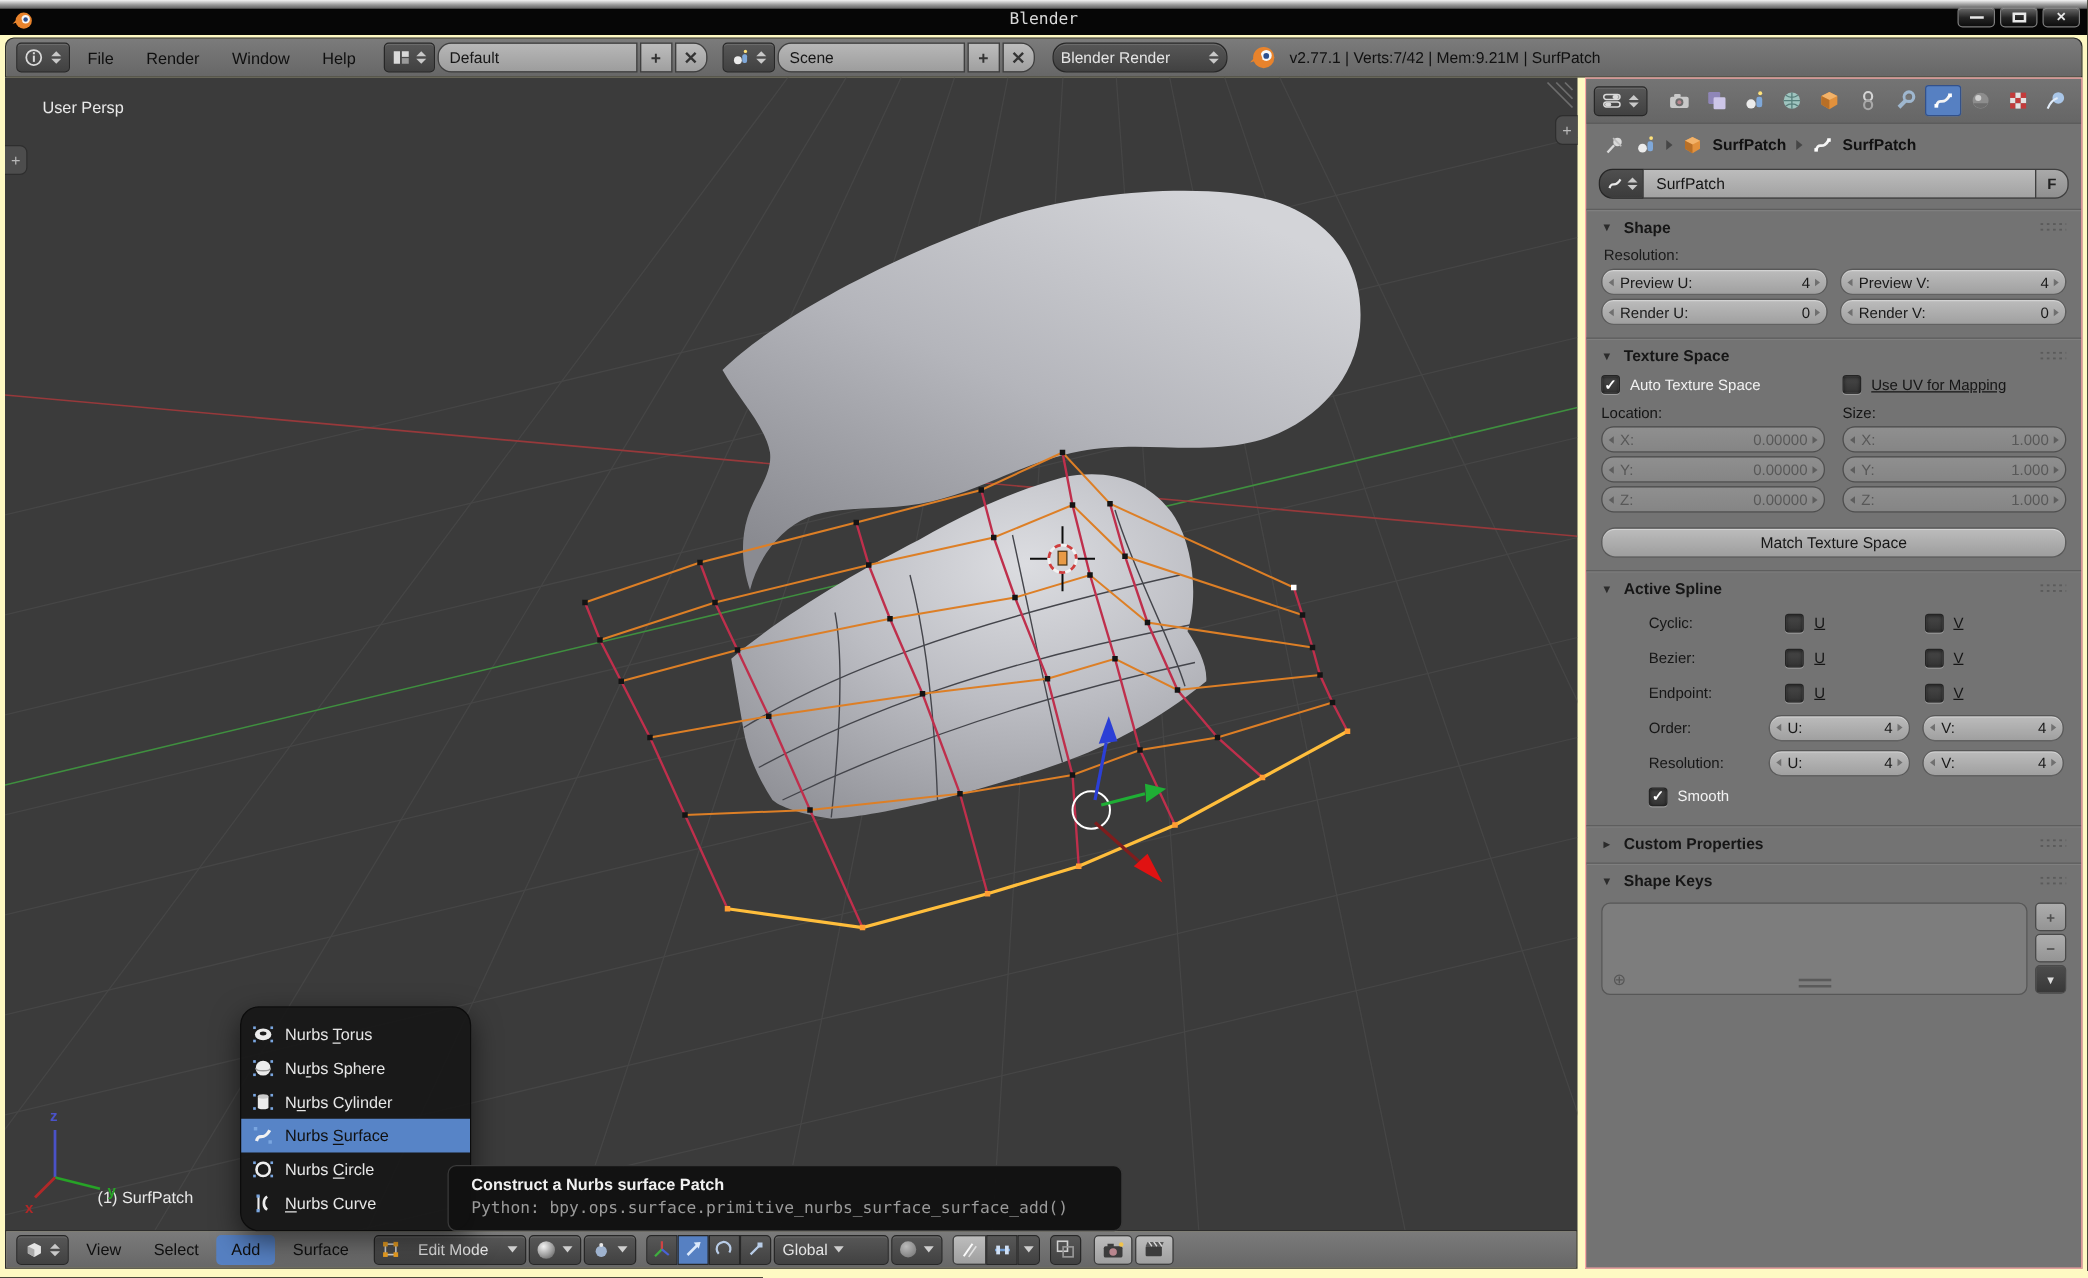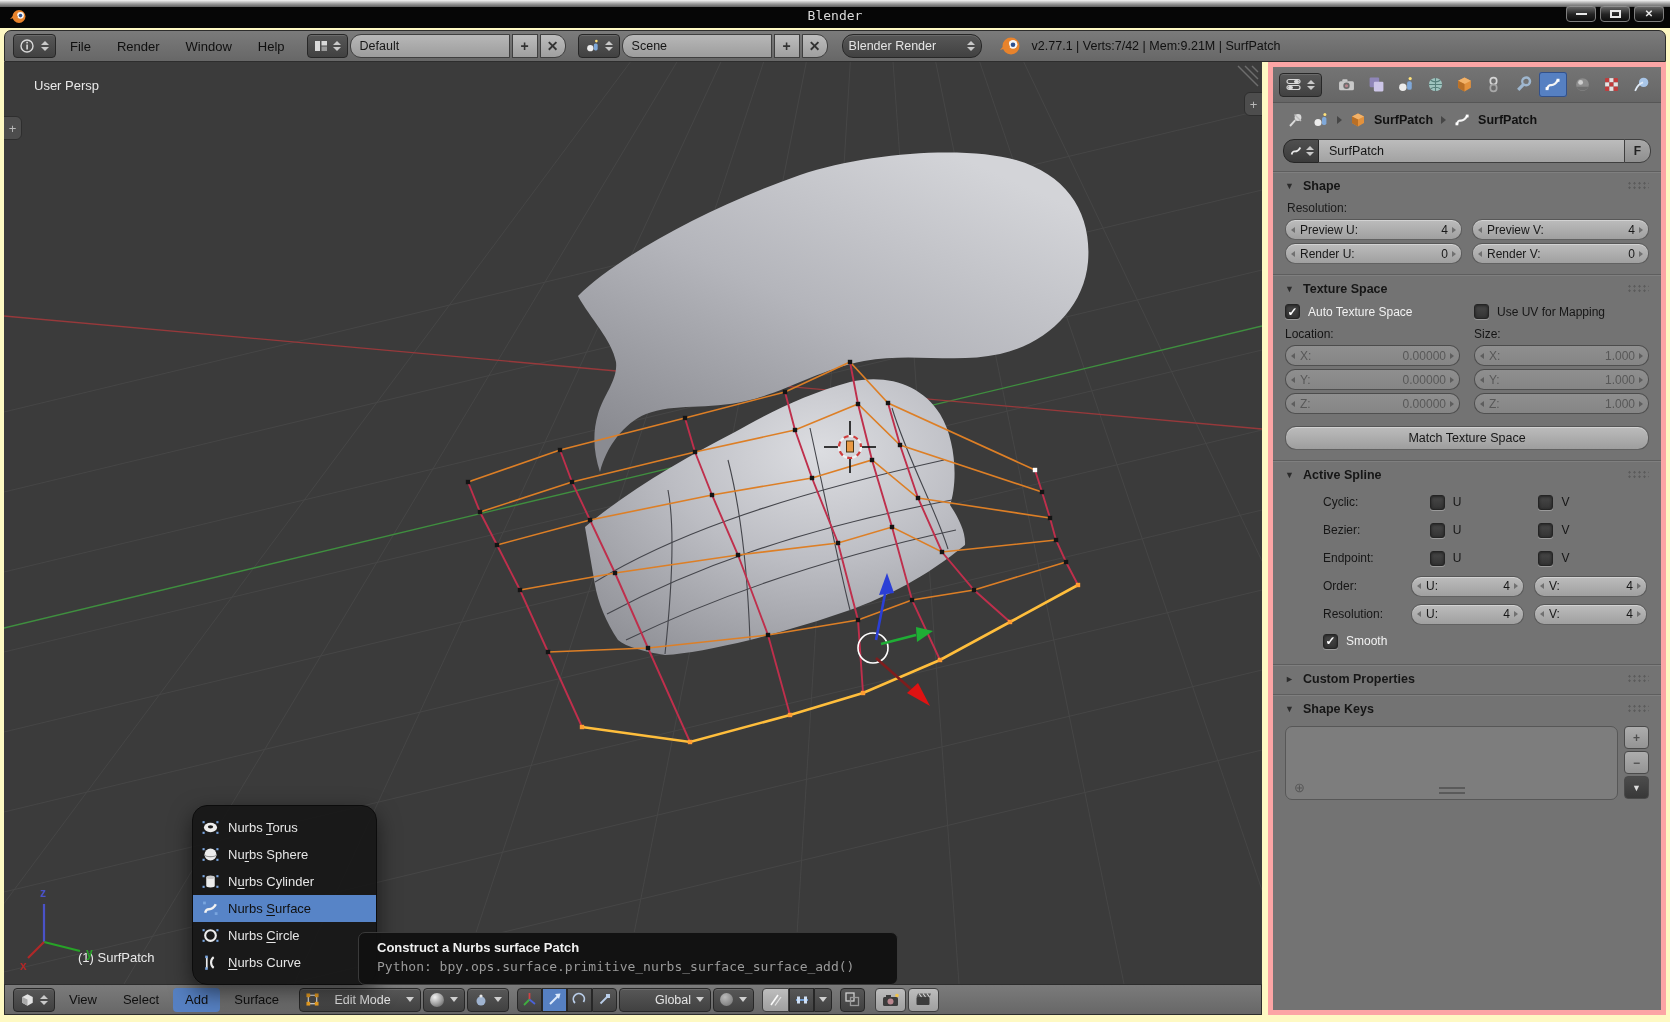--- a/index.html
+++ b/index.html
@@ -62,21 +62,21 @@
 
   
   .tooltip { position:absolute; left:358px; top:932px; width:540px; height:53px;
              background:rgba(17,17,17,.96); border:1px solid #3a3a3a; border-radius:7px;
              z-index:40; padding:7px 18px; }
   .tt-title { color:#f1f1f1; font-size:13px; font-weight:bold; }
   .tt-python { color:#9a9a9a; font-size:13px; font-family:"DejaVu Sans Mono",monospace; margin-top:4px; }
 
   
   .props { position:absolute; left:1268px; top:62px; width:398px; height:953px; background:#737373;
-           border:5px solid #fca5a5; display:flex; flex-direction:column; overflow:hidden; }
+           border:1px solid #fca5a5; display:flex; flex-direction:column; overflow:hidden; }
   .props-tabs { height:36px; background:linear-gradient(#747474,#666); border-bottom:1px solid #565656;
                 display:flex; align-items:center; padding:0 6px; gap:2px; }
   .ptab { width:29px; height:25px; display:flex; align-items:center; justify-content:center; border-radius:3px; }
   .ptab.active { background:#5680c2; box-shadow:inset 0 0 0 1px #33518a; }
   .crumbs { height:34px; display:flex; align-items:center; gap:8px; padding:0 14px; }
   .crumb-sep { width:0;height:0;border-top:4px solid transparent;border-bottom:4px solid transparent;
                border-left:5px solid #464646; }
   .crumb-text { font-size:12.5px; color:#111; font-weight:bold; }
   .name-row { display:flex; padding:2px 10px 8px 10px; }
   .name-ico { width:36px; height:24px; background:linear-gradient(#4f4f4f,#3b3b3b); border:1px solid #262626;
@@ -103,21 +103,21 @@
   .pill.disabled { background:linear-gradient(#8f8f8f,#858585); color:#585858; box-shadow:none; }
   .arr { width:0; height:0; border-top:3.5px solid transparent; border-bottom:3.5px solid transparent; }
   .arr.l { border-right:4px solid rgba(50,50,50,.5); }
   .arr.r { border-left:4px solid rgba(50,50,50,.5); }
   .grid2 { display:grid; grid-template-columns:1fr 1fr; gap:3px 10px; padding:0 12px; }
   .cb { width:15px; height:15px; border-radius:3px; background:linear-gradient(#484848,#343434);
         border:1px solid #242424; box-shadow:inset 0 1px 3px rgba(0,0,0,.55), 0 1px 0 rgba(255,255,255,.28);
         display:inline-flex; align-items:center; justify-content:center; flex:none; }
   .cb .tick { color:#fff; font-size:12px; font-weight:bold; line-height:1; }
   .cb-row { display:flex; align-items:center; gap:8px; }
-  .lbl-on { color:#f2f2f2; } .lbl-off { color:#161616; }
+  .lbl-on { color:#f2f2f2; } .lbl-off { color:#161616;text-decoration:underline; }
   .ts-cols { display:grid; grid-template-columns:1fr 1fr; gap:4px 14px; padding:2px 12px; }
   .stack { display:flex; flex-direction:column; gap:3px; }
   .bigbtn { margin:10px 12px 0; height:24px; border-radius:11px;
             background:linear-gradient(#bcbcbc,#9e9e9e); border:1px solid rgba(38,38,38,.6);
             box-shadow:inset 0 1px 0 rgba(255,255,255,.35); display:flex; align-items:center;
             justify-content:center; font-size:12.5px; color:#171717; }
   .asp-row { display:flex; align-items:center; height:28px; padding:0 14px;margin-left:36px; }
   .asp-row .rowlab { width:118px; color:#161616; }
   .asp-pair { width:120px; display:flex; align-items:center; gap:8px; }
   .asp-pills { display:flex; gap:10px; flex:1; }
@@ -540,21 +540,21 @@
           <path d="M3 11 A5.5 5.5 0 1 1 11.5 10" fill="none" stroke="#b9cde8" stroke-width="1.8"></path>
           </svg>
       </div>
       <div class="mani-btn" style="border-radius:0 4px 4px 0;">
         <svg width="15" height="15" viewBox="0 0 15 15">
           <line x1="3.5" y1="11.5" x2="11" y2="4" stroke="#b9cde8" stroke-width="1.8"></line>
           <rect x="9" y="2" width="4" height="4" fill="#b9cde8"></rect>
           </svg>
       </div>
     </div>
-    <div class="darkbtn" style="width:92px; justify-content:flex-end;">
+    <div class="darkbtn" style="width:92px; justify-content:flex-start;">
       <span style="font-size:12.5px;">Global</span>
       <span class="dropdown-caret"></span>
     </div>
     <div class="darkbtn" style="gap:6px;">
       <span style="width:13px;height:13px;border-radius:50%;background:radial-gradient(circle at 38% 32%,#bbb,#6e6e6e);"></span>
       <span class="dropdown-caret"></span>
     </div>
     <div style="display:flex; margin-left:6px; align-items:center;">
       <div class="lightbtn" style="width:27px; border-radius:4px 0 0 4px;">
         <svg width="14" height="14" viewBox="0 0 14 14">

